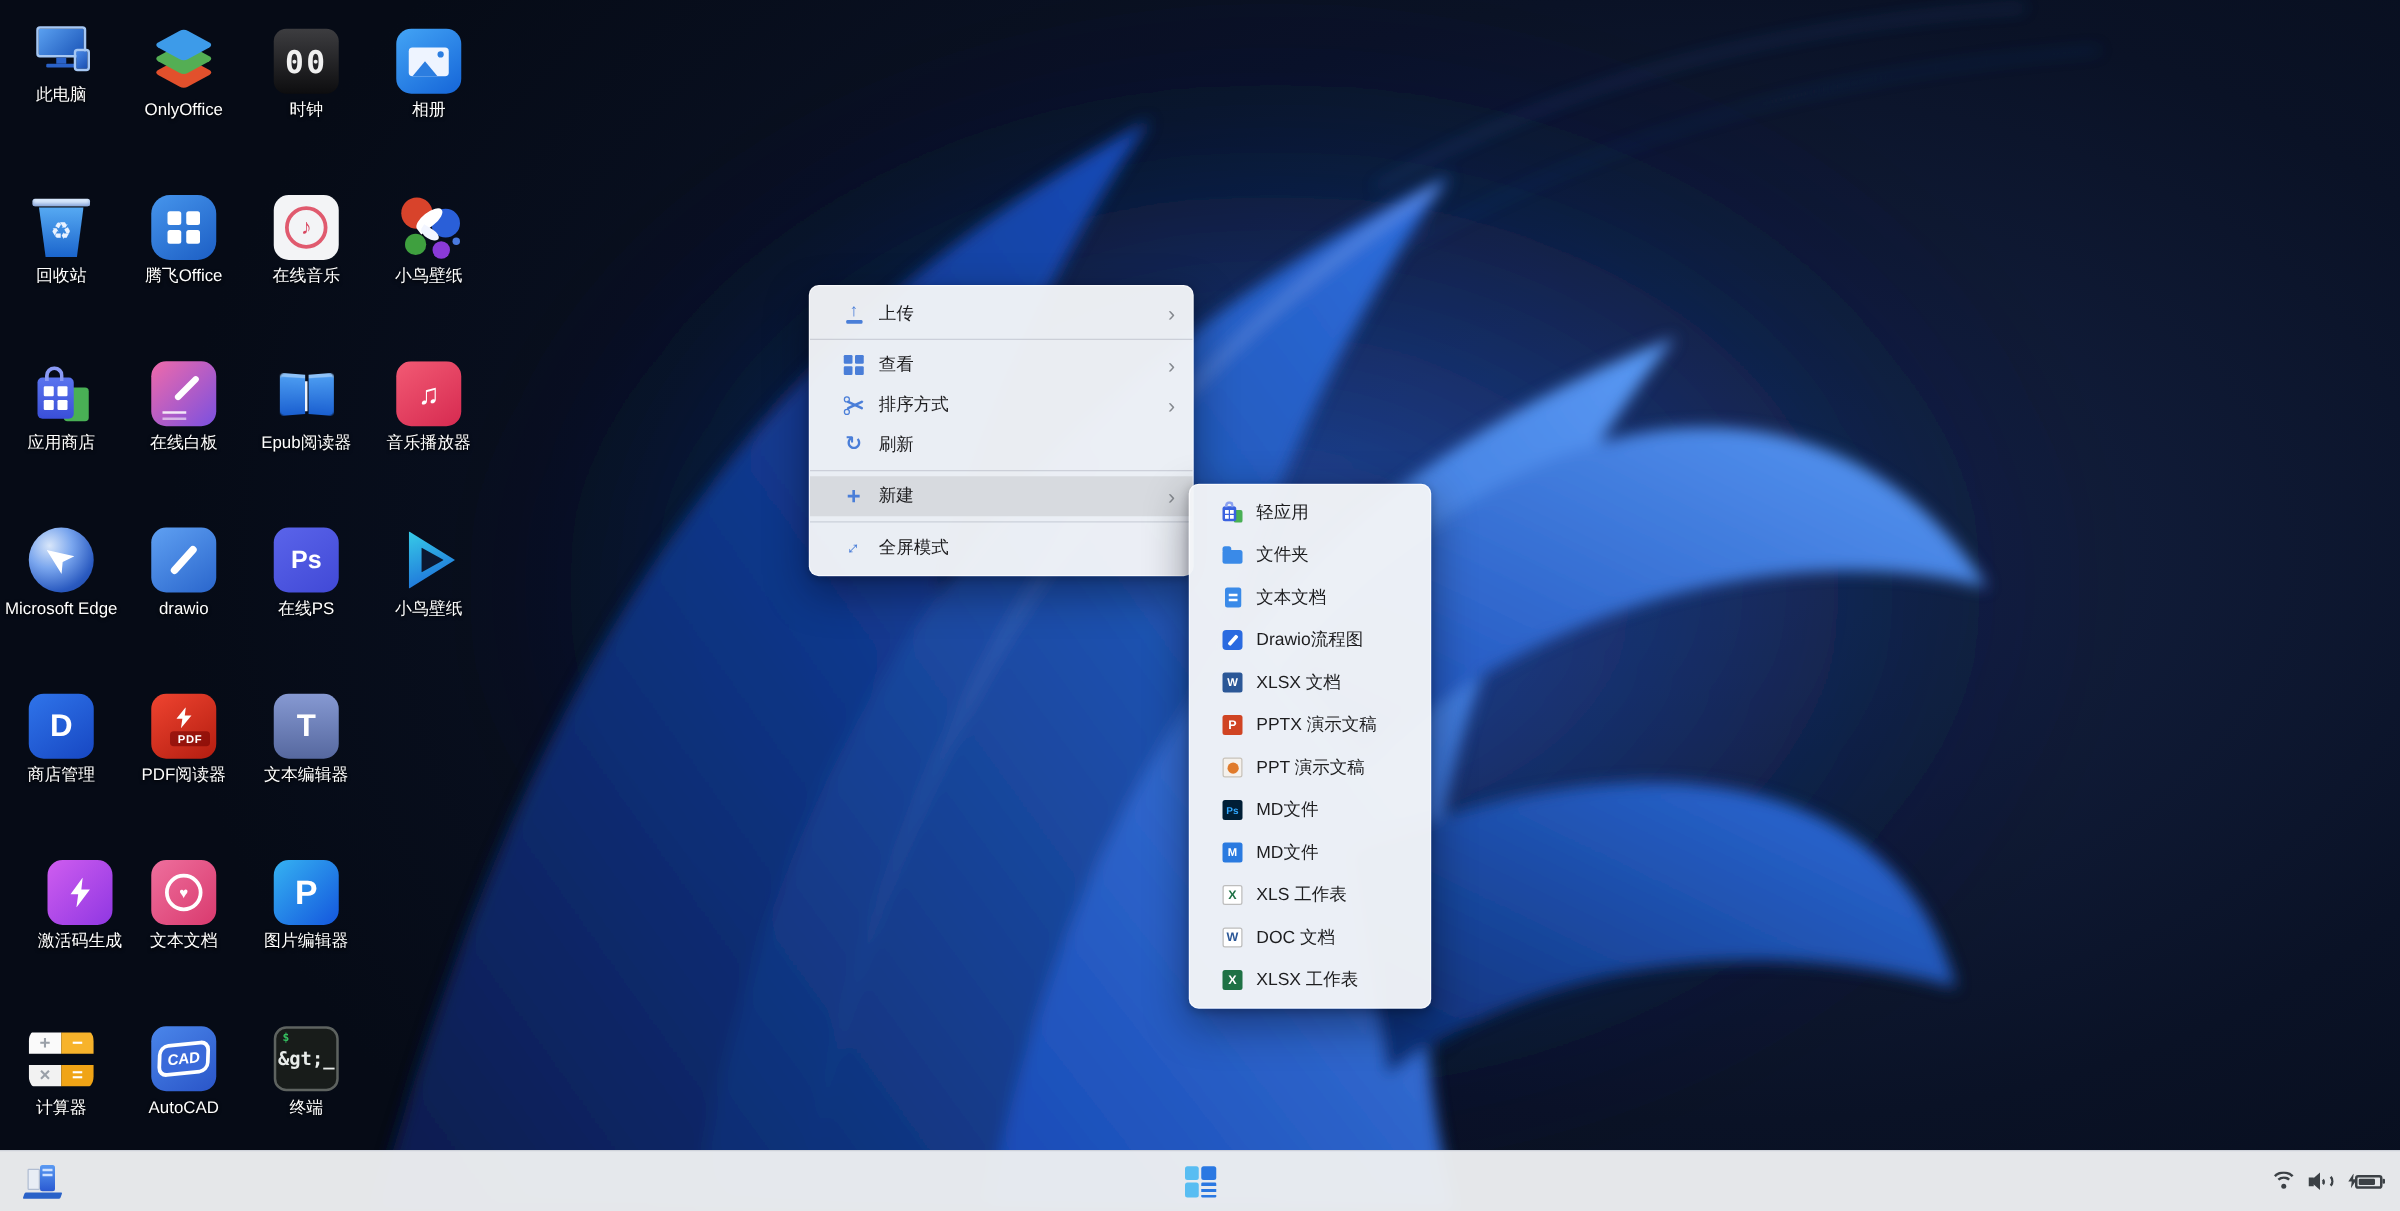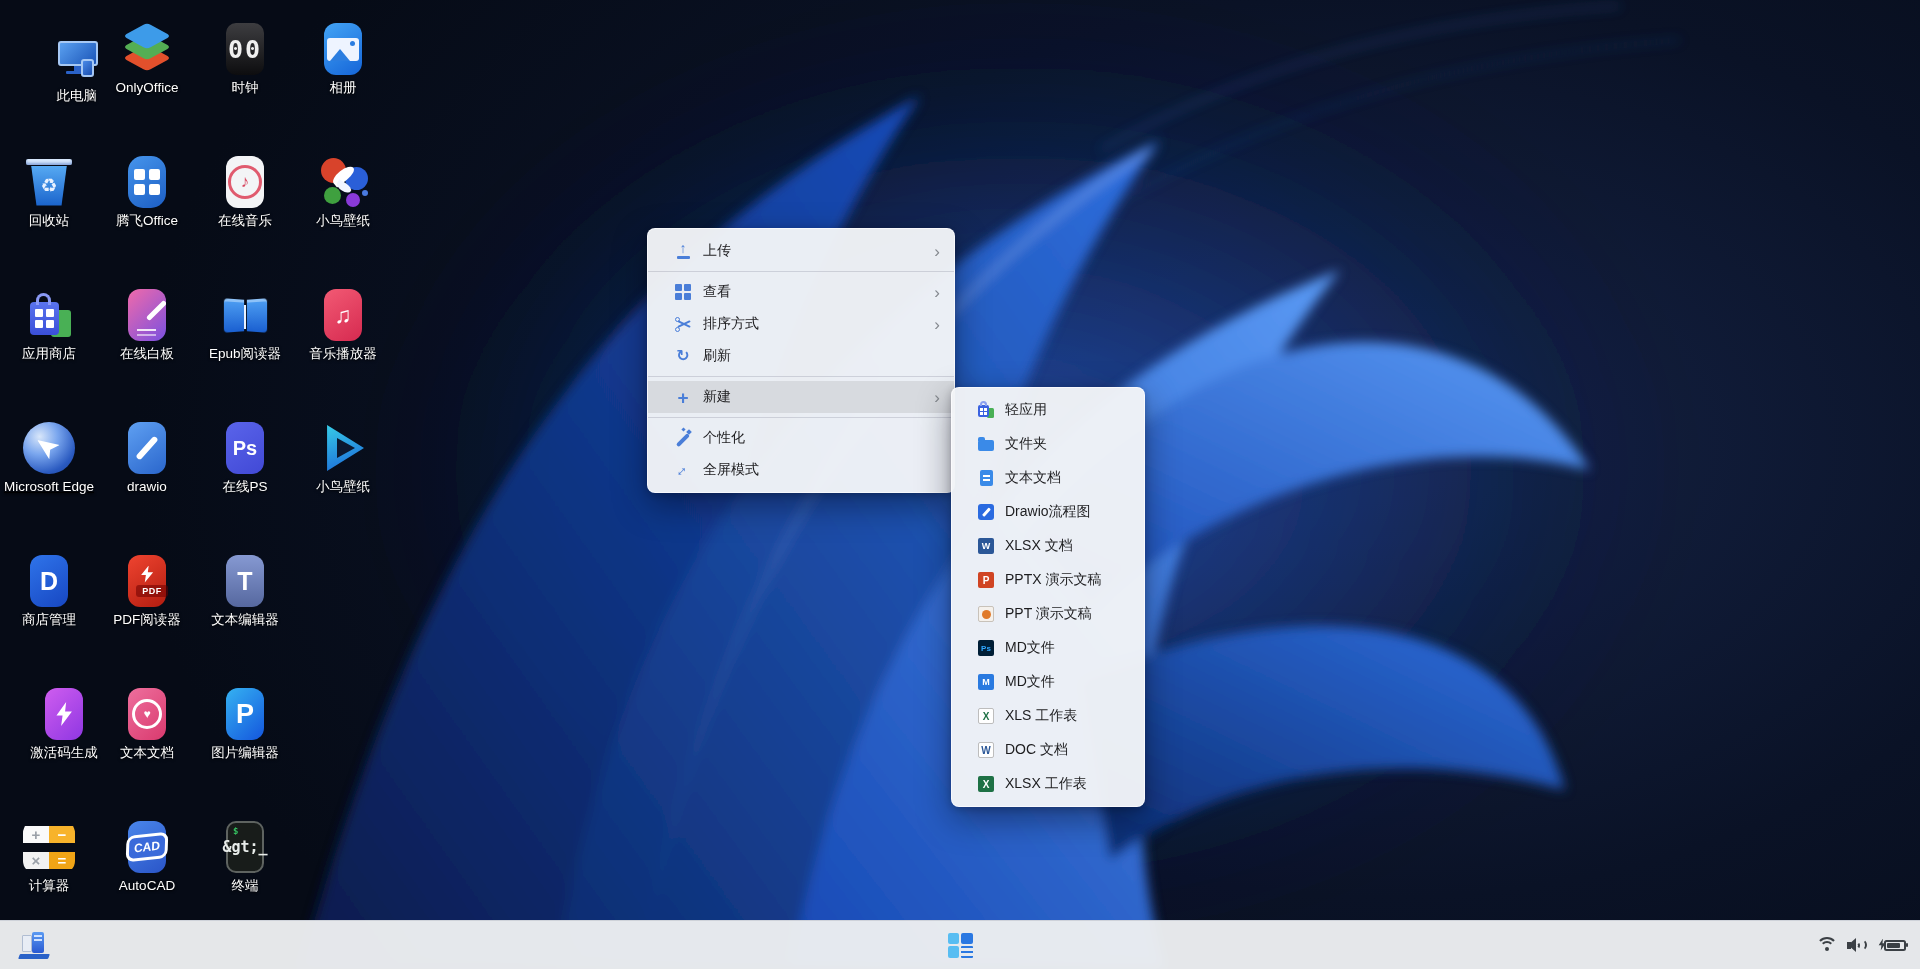--- a/index.html
+++ b/index.html
@@ -6,21 +6,21 @@
   #screen{position:relative;width:1920px;height:969px;overflow:hidden;
     font-family:"Liberation Sans","DejaVu Sans",sans-serif;
     background:radial-gradient(1250px 820px at 72% 46%, #152347 0%, #0a1226 55%, #060b16 100%);}
   #wallpaper{position:absolute;inset:0;}
   
   #icons{position:absolute;inset:0;}
   .dicon{position:absolute;width:96px;display:flex;flex-direction:column;align-items:center;cursor:default;}
   .art{width:52px;height:52px;position:relative;display:flex;align-items:center;justify-content:center;}
   .dlabel{margin-top:5px;font-size:13.5px;color:#fff;text-align:center;line-height:1.18;
     text-shadow:0 1px 3px rgba(0,0,0,.9),0 0 2px rgba(0,0,0,.6);}
-  .t{width:38px;height:52px;border-radius:12px;display:flex;align-items:center;justify-content:center;box-sizing:border-box;}
+  .t{width:52px;height:52px;border-radius:12px;display:flex;align-items:center;justify-content:center;box-sizing:border-box;}
   
   .k-clock{background:linear-gradient(180deg,#3d3d40,#0d0d0f);border-radius:10px;color:#f0f0f0;
     font-family:"DejaVu Sans Mono",monospace;font-weight:bold;font-size:25px;letter-spacing:2px;}
   
   .k-photo{background:linear-gradient(145deg,#43a4f5,#1565d8);}
   .k-photo .frame{width:32px;height:23px;background:#eef4ff;border-radius:3px;position:relative;overflow:hidden;}
   .k-photo .mtn{position:absolute;bottom:0;left:3px;width:0;height:0;border-left:10px solid transparent;border-right:10px solid transparent;border-bottom:12px solid #2b7de0;}
   .k-photo .sun{position:absolute;top:3px;right:4px;width:5px;height:5px;border-radius:50%;background:#2b7de0;}
   
   .k-pc{flex-direction:column;}
@@ -240,21 +240,21 @@
       <path d="M 790 969 C 850 660, 1000 400, 1340 270 C 1155 505, 1105 745, 1165 969 Z" fill="url(#g2)"></path>
       <path d="M 1030 540 C 1210 300, 1470 280, 1590 470 C 1430 430, 1240 480, 1090 610 Z" fill="url(#g2)"></path>
       <path d="M 1080 680 C 1320 580, 1520 620, 1565 790 C 1400 745, 1230 770, 1110 860 Z" fill="url(#g1)"></path>
       <path d="M 640 969 C 700 640, 850 340, 1150 150" stroke="url(#gHi)" stroke-width="3" fill="none" opacity=".8"></path>
       <path d="M 1100 150 C 1260 60, 1430 18, 1620 6" stroke="#3f7ae0" stroke-width="2" fill="none" opacity=".5"></path>
       <path d="M 1130 195 C 1300 100, 1480 55, 1680 40" stroke="#3460c0" stroke-width="2" fill="none" opacity=".4"></path>
     </g>
   </svg>
 
   <div id="icons">
-      <div class="dicon" style="left: 1px; top: 31px; align-items: flex-end;">
+      <div class="dicon" style="left: 1px; top: 11px;">
         <div class="art t k-pc">
           <i class="screen"></i>
           <i class="stand"></i>
           <i class="base"></i>
           <i class="phone"></i>
         </div>
         <div class="dlabel">此电脑</div>
       </div>
       <div class="dicon" style="left: 99px; top: 23px;">
         <div class="art k-layers">
@@ -339,21 +339,21 @@
           <i class="pg pgl"></i>
           <i class="pg pgr"></i>
           <i class="spine"></i>
         </div>
         <div class="dlabel">Epub阅读器</div>
       </div>
       <div class="dicon" style="left: 295px; top: 289px;">
         <div class="art t k-music2">♫</div>
         <div class="dlabel">音乐播放器</div>
       </div>
-      <div class="dicon" style="left: 1px; top: 422px; text-decoration: underline;">
+      <div class="dicon" style="left: 1px; top: 422px;">
         <div class="art k-sphere">
           <i class="cursor"></i>
         </div>
         <div class="dlabel">Microsoft Edge</div>
       </div>
       <div class="dicon" style="left: 99px; top: 422px;">
         <div class="art t k-pent">
           <i class="pen2"></i>
         </div>
         <div class="dlabel">drawio</div>
@@ -470,30 +470,20 @@
       <div class="mitem hl">
         <span class="micon">
           <span class="mi-plus">+</span>
         </span>
         <span class="mlabel">新建</span>
         <span class="chev">›</span>
       </div>
       <div class="msep"></div>
       <div class="mitem">
         <span class="micon">
-          <span class="mi-wand">
-            <i class="w"></i>
-            <i class="sp1"></i>
-            <i class="sp2"></i>
-          </span>
-        </span>
-        <span class="mlabel">个性化</span>
-      </div>
-      <div class="mitem">
-        <span class="micon">
           <span class="mi-exp">↕</span>
         </span>
         <span class="mlabel">全屏模式</span>
       </div>
     </div>
 
   <div id="sub" class="menu" style="left:951px;top:387px;width:194px;padding:5px 0;">
       <div class="sitem">
         <span class="sicon">
           <span class="s-bag">

